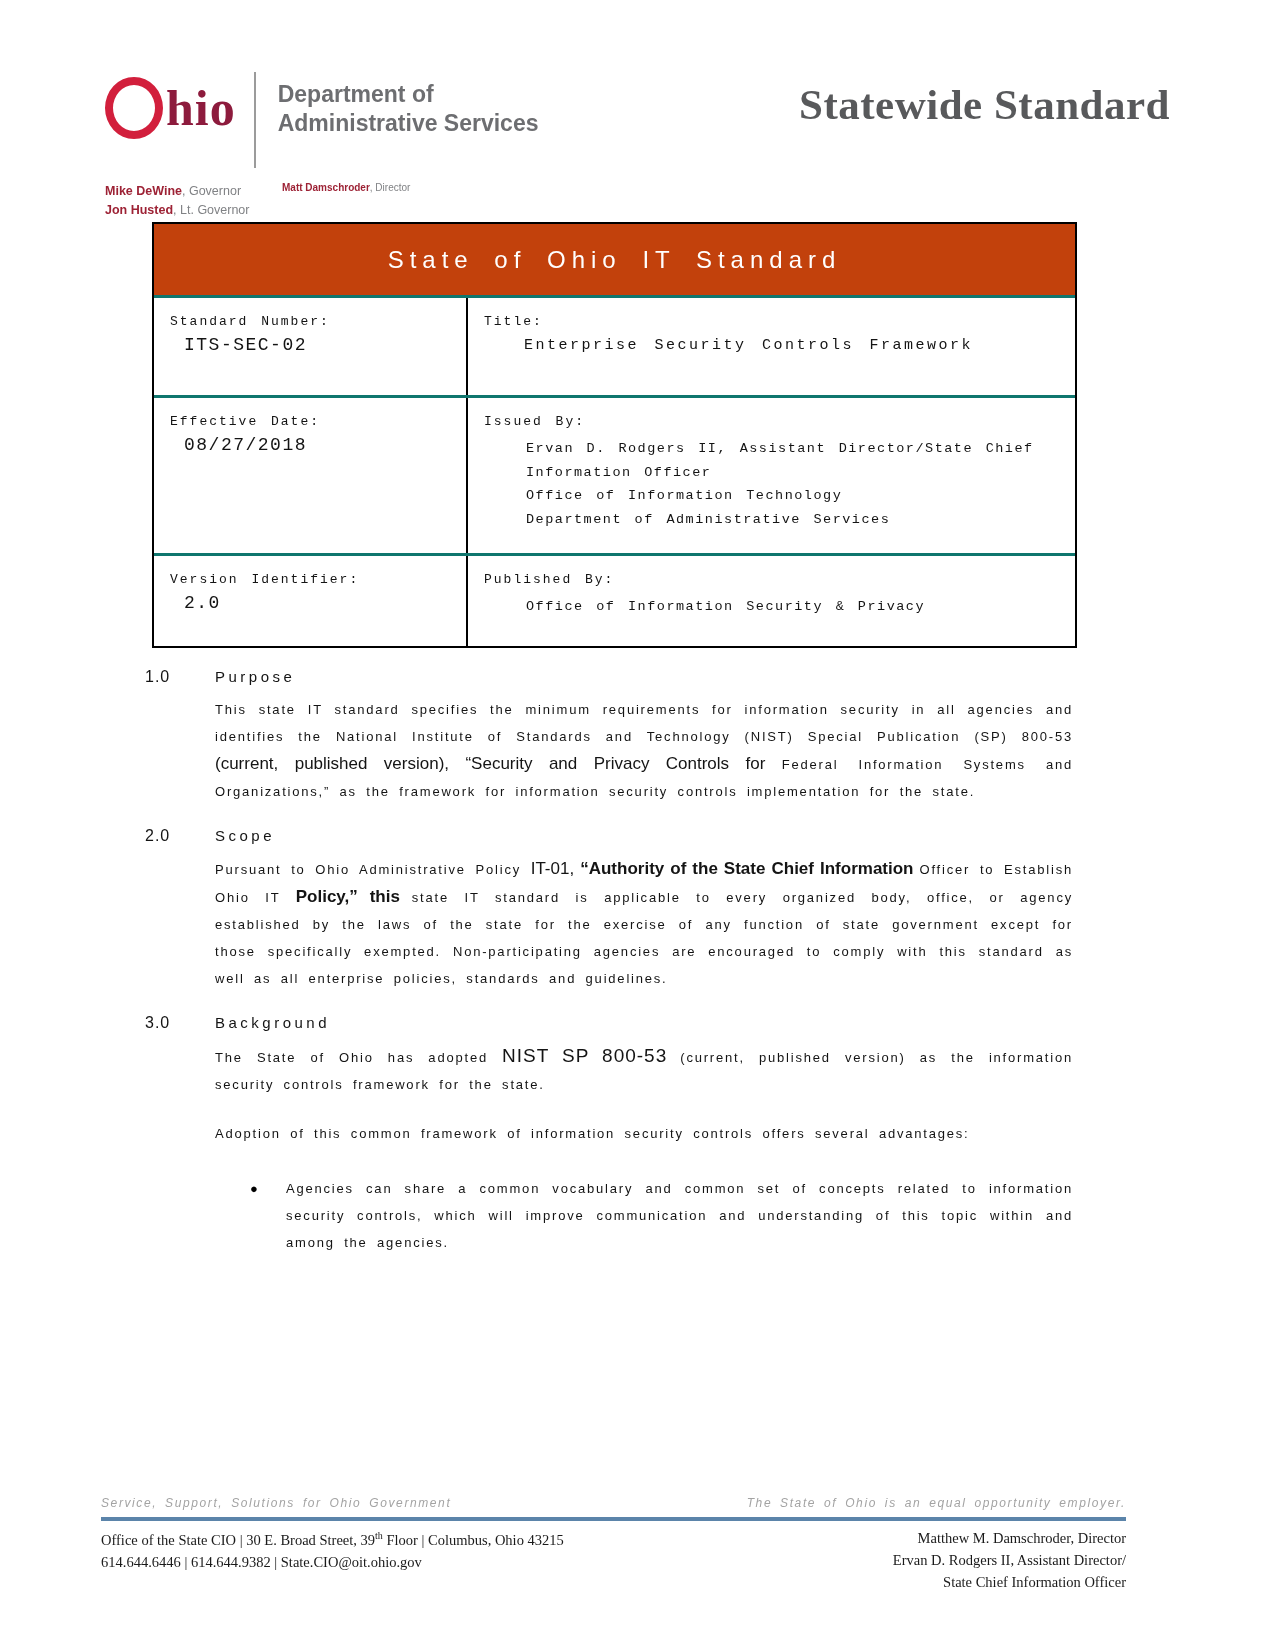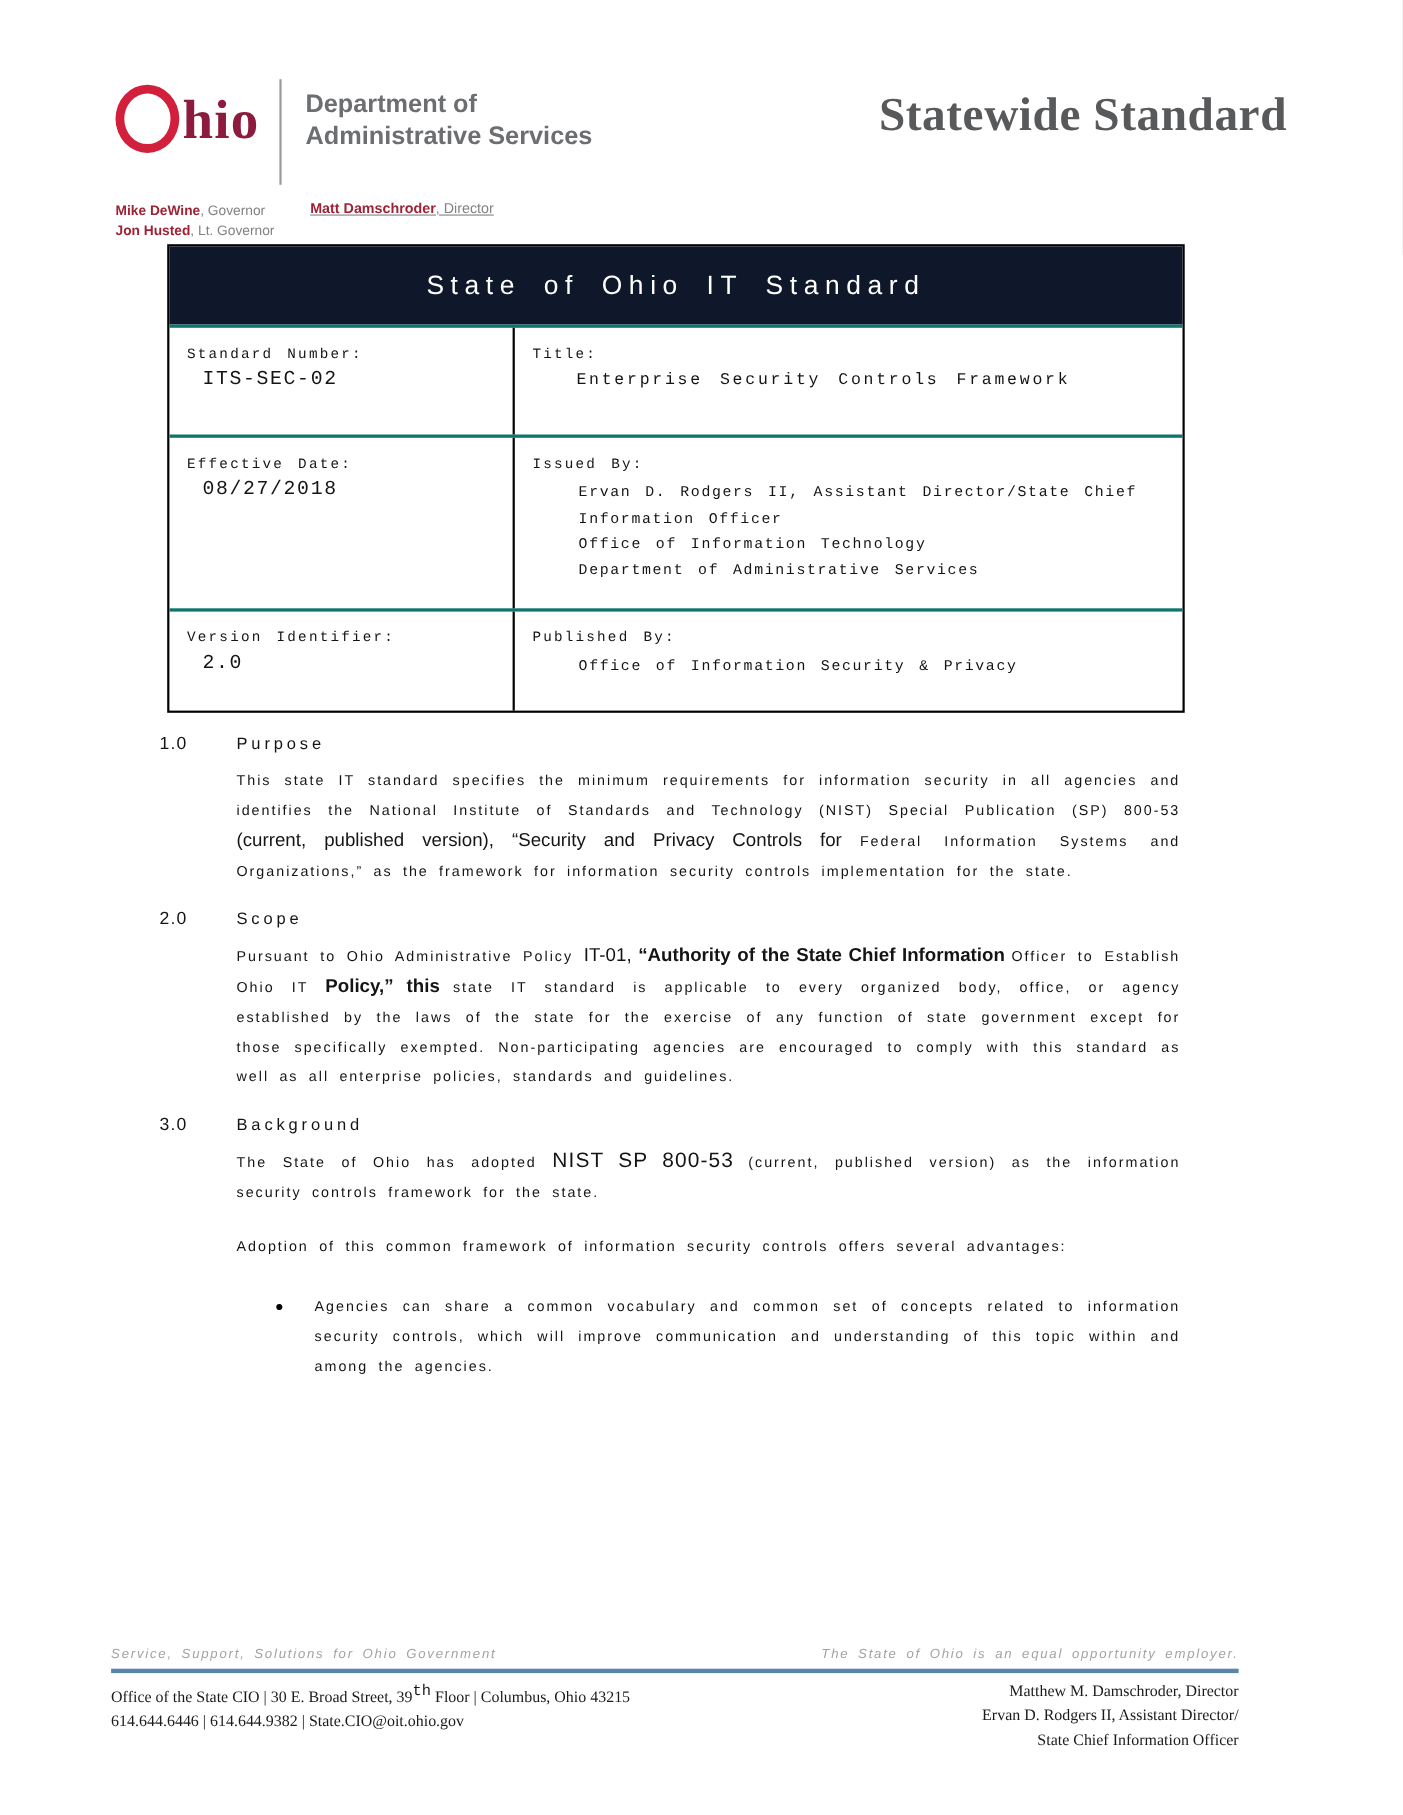--- a/index.html
+++ b/index.html
@@ -11,31 +11,31 @@
   
   .header{position:absolute;top:72px;left:105px;right:105px;}
   .brand-top{display:flex;align-items:flex-start;}
   .ohio-logo{display:flex;align-items:center;height:72px;}
   .o-ring{display:inline-block;width:42px;height:46px;border:8px solid #d21f3c;border-radius:50%;margin-right:3px;}
   .hio{font-family:"Liberation Serif",serif;font-weight:bold;font-size:50px;line-height:60px;color:#8d1b3d;letter-spacing:1px;}
   .brand-divider{width:2px;background:#9b9b9b;height:96px;margin:0 22px 0 18px;}
   .dept{font-size:23px;font-weight:bold;color:#6d6e71;line-height:1.25;padding-top:8px;}
   .brand-bottom{display:flex;margin-top:14px;}
   .officials-left{width:177px;font-size:12.5px;color:#808285;line-height:1.5;}
-  .officials-right{font-size:13px;color:#808285;text-decoration:underline;}
+  .officials-right{font-size:10px;color:#808285;}
   .off-name{font-weight:bold;color:#9d2235;}
   .doc-type{
     position:absolute;top:8px;right:0;margin:0;
     font-family:"Liberation Serif",serif;font-weight:bold;
     font-size:43px;color:#58595b;letter-spacing:0.5px;
   }
   
   .std-table{position:absolute;left:152px;top:222px;width:921px;border:2px solid #000;background:#fff;}
   .tbl-header{
-    background:#0f172a;color:#fff;height:71px;display:flex;align-items:center;justify-content:center;
+    background:#c2410c;color:#fff;height:71px;display:flex;align-items:center;justify-content:center;
     font-size:24px;letter-spacing:6px;word-spacing:8px;font-weight:400;
   }
   .tbl-row{display:grid;grid-template-columns:314px 1fr;border-top:3px solid #0f766e;font-family:Liberation Mono, monospace;}
   .tbl-row:first-of-type{border-top:none;}
   .cell{padding:16px 18px 12px 16px;}
   .cell.left{border-right:2px solid #000;}
   .lab{font-size:13px;letter-spacing:2px;word-spacing:3px;color:#141414;}
   .val-big{font-size:18px;letter-spacing:1.5px;margin:6px 0 0 14px;color:#141414;}
   .val-title{font-size:15px;letter-spacing:2.5px;word-spacing:4px;margin:8px 0 0 40px;color:#141414;}
   .val-lines{font-size:13.5px;letter-spacing:1.5px;word-spacing:3px;margin:8px 0 0 42px;line-height:1.75;color:#141414;}
@@ -60,21 +60,21 @@
   .bullet-dot{width:36px;font-size:13px;line-height:27px;color:#000;}
   .bullet-text{flex:1;margin-bottom:12px;}
   
   .footer{position:absolute;left:101px;top:1496px;width:1025px;}
   .tagline-row{display:flex;justify-content:space-between;align-items:baseline;
     font-style:italic;color:#a3a3a3;font-size:12px;letter-spacing:1.6px;word-spacing:3px;}
   .blue-rule{height:4px;background:#5b84aa;margin-top:7px;}
   .contact-row{display:flex;justify-content:space-between;margin-top:7px;
     font-family:"Liberation Serif",serif;font-size:14.5px;color:#1a1a1a;line-height:1.5;}
   .contact-right{text-align:right;}
-  sup{font-size:14px;font-family:Liberation Mono, monospace;}
+  sup{font-size:10px;}
 </style>
 </head>
 <body>
 
 <div class="page">
 
   <div class="header">
     <div class="brand-top">
       <div class="ohio-logo">
         <span class="o-ring"></span>

